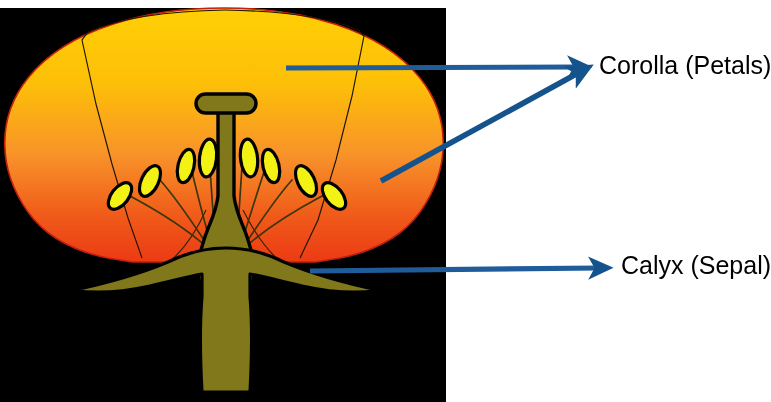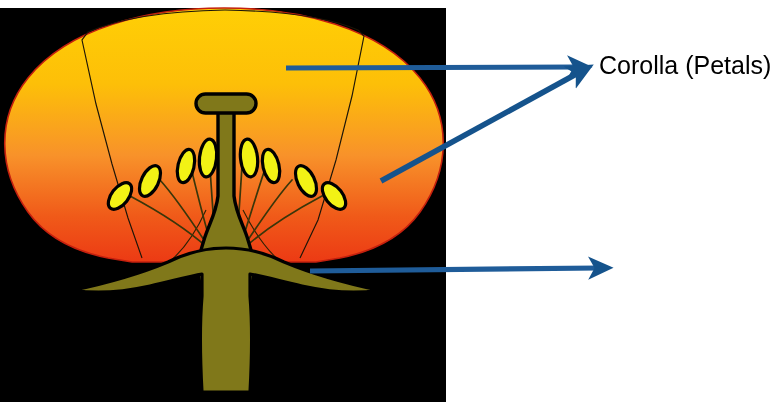--- a/index.html
+++ b/index.html
@@ -175,14 +175,15 @@
 
     <g>
       <line x1="286" y1="68" x2="578" y2="67" stroke="#1F5C99" stroke-width="5.2" marker-end="url(#arrowHead)"></line>
       <line x1="381" y1="181" x2="580" y2="72" stroke="#15538C" stroke-width="5.6" marker-end="url(#arrowHead2)"></line>
       <line x1="310" y1="271" x2="599" y2="268" stroke="#1F5C99" stroke-width="5.2" marker-end="url(#arrowHead3)"></line>
     </g>
   </svg>
 
   <div class="label-text" id="label-corolla">Corolla (Petals)</div>
 
+  <div class="label-text" id="label-calyx">Calyx (Sepal)</div>
 
 </div>
 
 </body></html>

